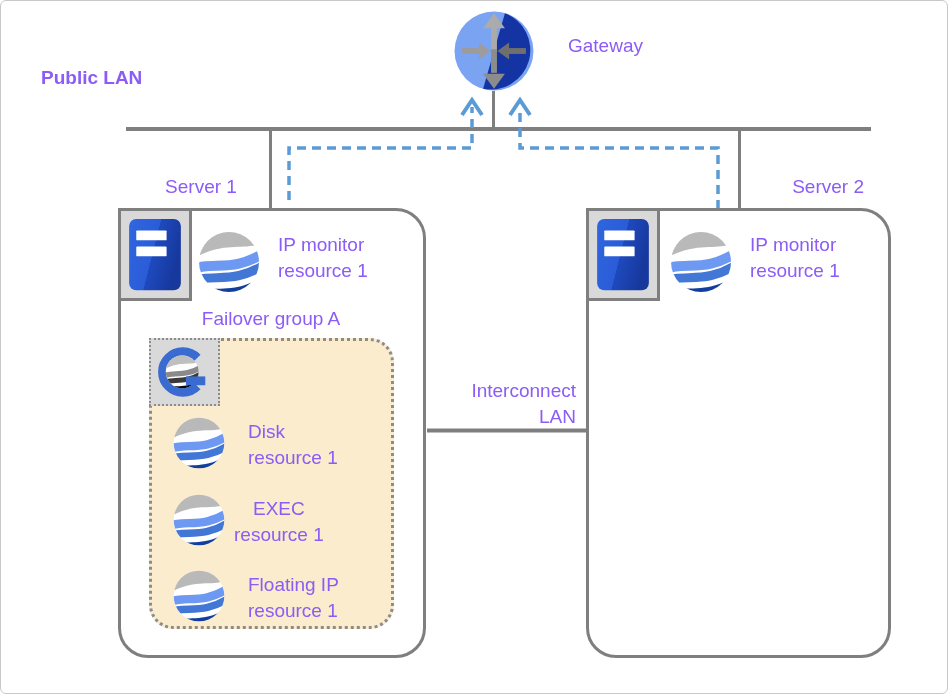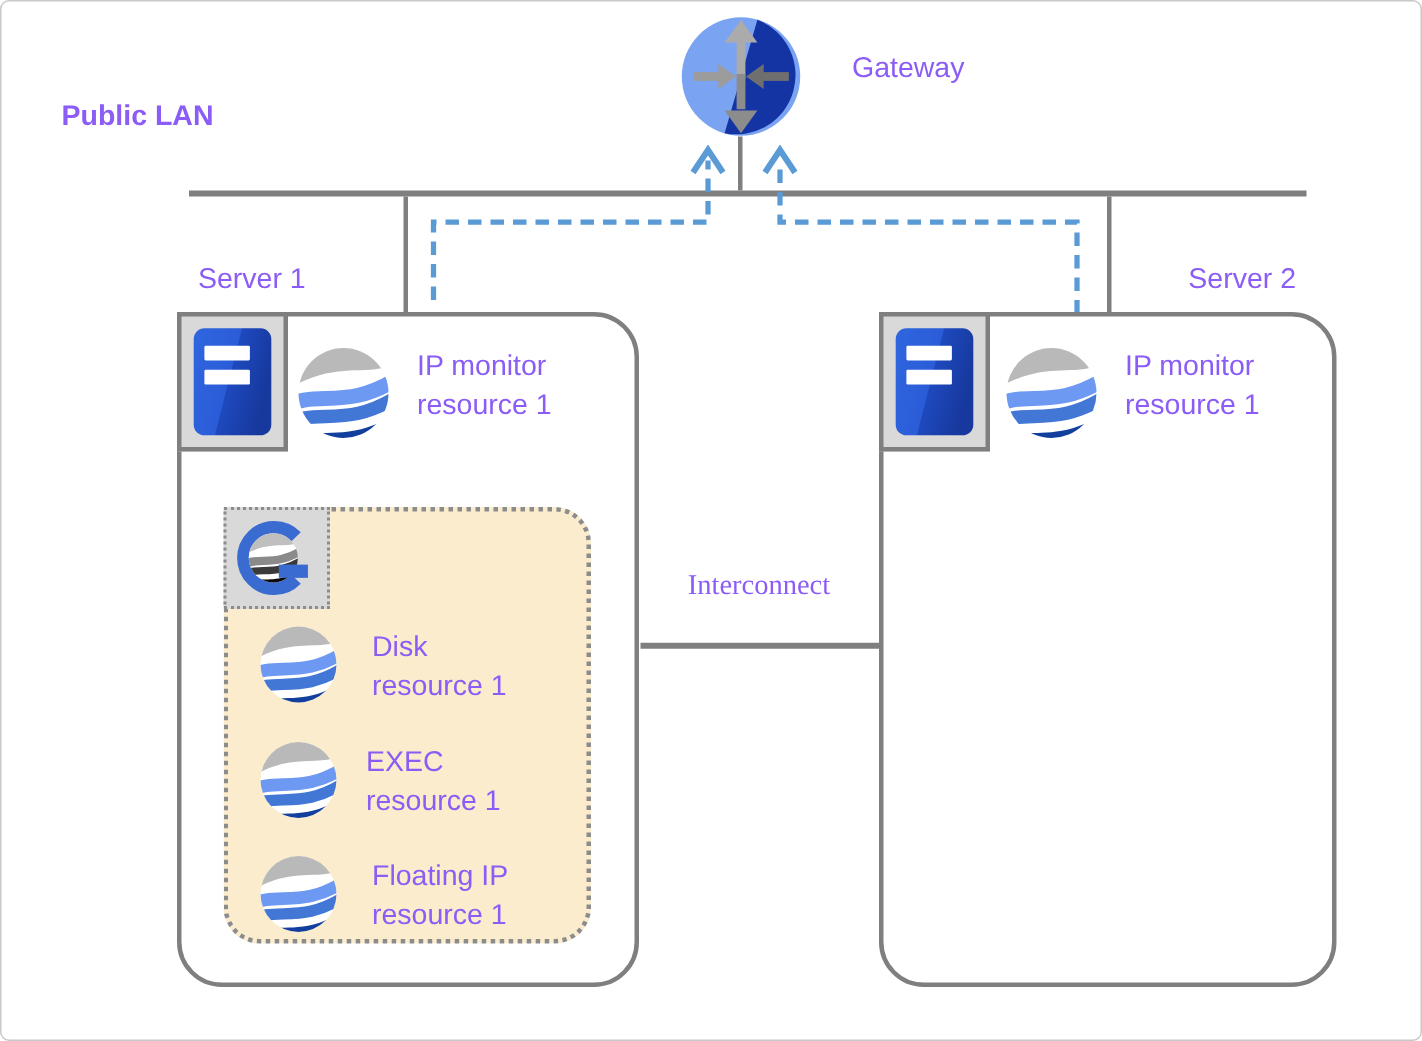--- a/index.html
+++ b/index.html
@@ -29,21 +29,21 @@
     color: #8b5cf6;
     font-size: 19px;
     line-height: 26px;
     z-index: 4;
     white-space: nowrap;
   }
   .public-lan { left: 40px; top: 64px; font-weight: bold; }
   .gateway-icon { position: absolute; left: 451px; top: 8px; width: 84px; height: 84px; z-index: 3; }
   .gateway-label { left: 567px; top: 32px; }
 
-  .server-label-1 { left: 131px; top: 173px; width: 110px; }
+  .server-label-1 { left: 145px; top: 173px; width: 110px; text-align: center; }
   .server-label-2 { left: 753px; top: 173px; width: 110px; text-align: right; }
 
   .server-box {
     position: absolute;
     background: #ffffff;
     border: 3px solid #7f7f7f;
     border-radius: 30px;
     box-sizing: border-box;
     z-index: 2;
   }
@@ -90,24 +90,24 @@
     left: 148px; top: 337px;
     width: 71px; height: 68px;
     background: #d9d9d9;
     border: 2px dotted #8c8c8c;
     box-sizing: border-box;
     z-index: 5;
     display: flex; align-items: center; justify-content: center;
   }
 
   .res-text-1 { left: 247px; top: 418px; }
-  .res-text-2 { left: 243px; top: 495px; }
+  .res-text-2 { left: 233px; top: 495px; text-align: center; }
   .res-text-3 { left: 247px; top: 571px; }
 
-  .interconnect-label { left: 435px; top: 377px; width: 140px; text-align: center; z-index: 2; font-family: Liberation Serif, serif; }
+  .interconnect-label { left: 435px; top: 377px; width: 140px; text-align: right; z-index: 2; }
 </style>
 </head>
 <body>
 
 <div class="canvas">
 
   <svg width="0" height="0" style="position:absolute" aria-hidden="true">
     <defs>
       <clipPath id="globeClip">
           <circle cx="32" cy="32" r="30"></circle>
@@ -207,20 +207,21 @@
   </div>
 
   <svg class="globe monitor m2" viewBox="0 0 64 64">
       <use href="#globe-color"></use>
     </svg>
   <div class="label monitor-text-2">
     <div>IP monitor</div>
     <div>resource 1</div>
   </div>
 
+  <div class="label group-label">Failover group A</div>
   <div class="group-box"></div>
   <div class="group-icon">
     <svg width="62" height="60" viewBox="0 0 70 68">
       <path d="M 49 18 A 23 23 0 1 0 49 50" stroke="#3a6bd0" stroke-width="10" fill="none"></path>
       <use href="#globe-gray" transform="translate(12,14) scale(0.62)"></use>
       <path d="M 58 44 H 36" stroke="#3a6bd0" stroke-width="10" fill="none"></path>
     </svg>
   </div>
 
   <svg class="globe res r1" viewBox="0 0 64 64">
@@ -242,15 +243,16 @@
   <svg class="globe res r3" viewBox="0 0 64 64">
       <use href="#globe-color"></use>
     </svg>
   <div class="label res-text-3">
     <div>Floating IP</div>
     <div>resource 1</div>
   </div>
 
   <div class="label interconnect-label">
     <div>Interconnect</div>
+    <div>LAN</div>
   </div>
 
 </div>
 
 </body></html>

